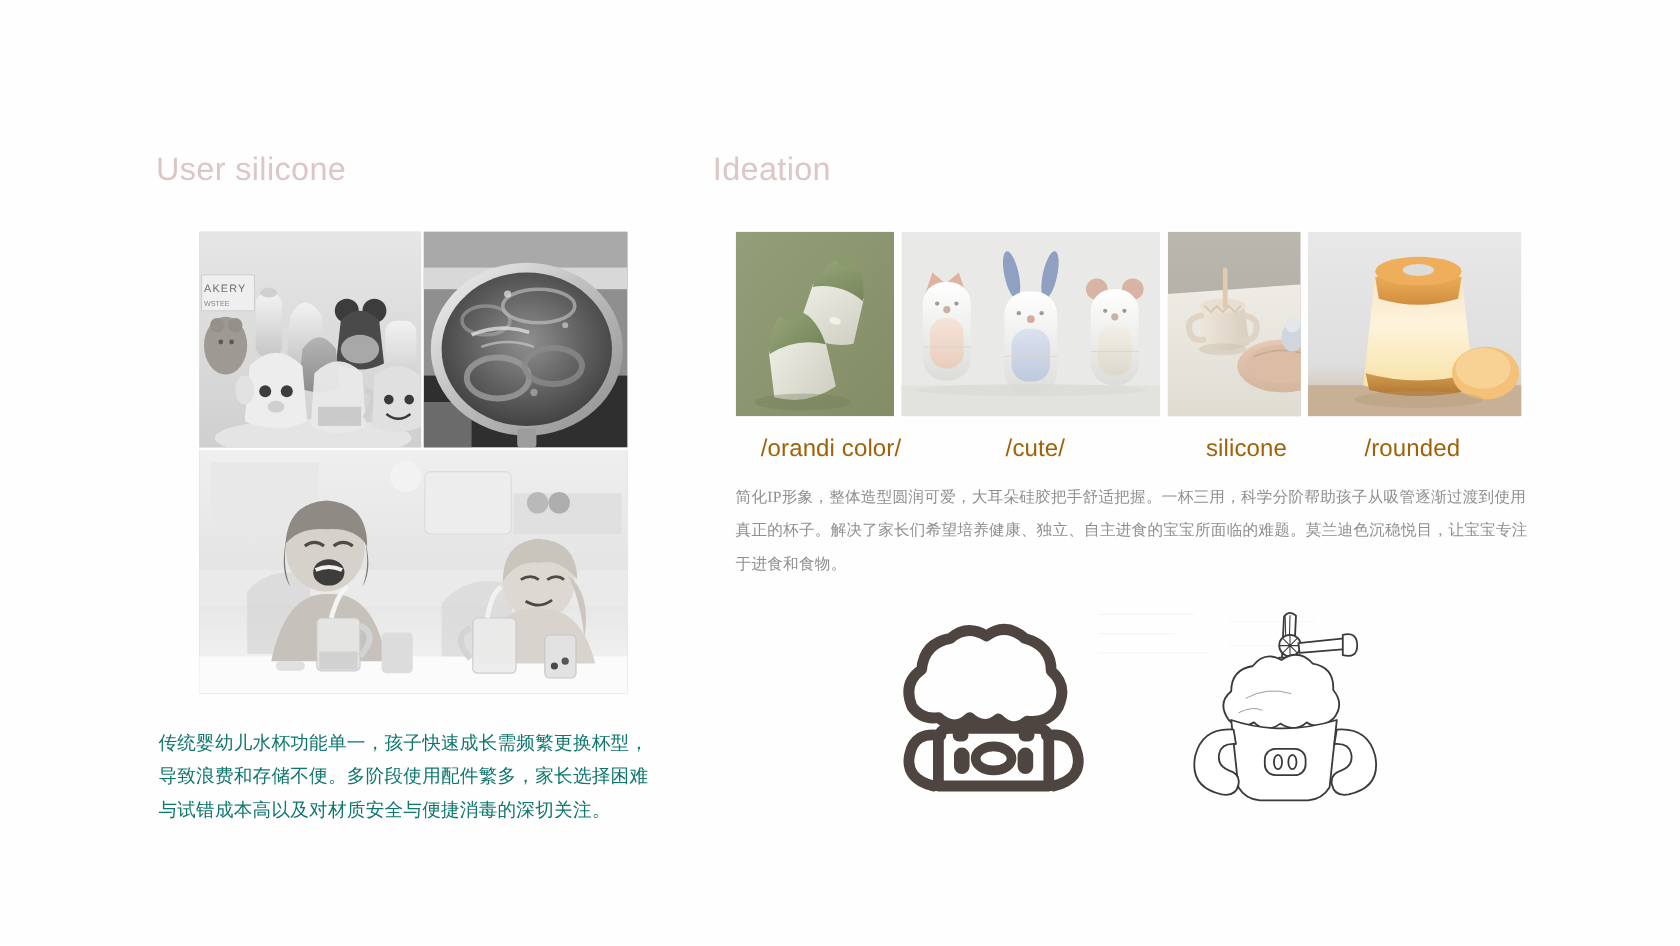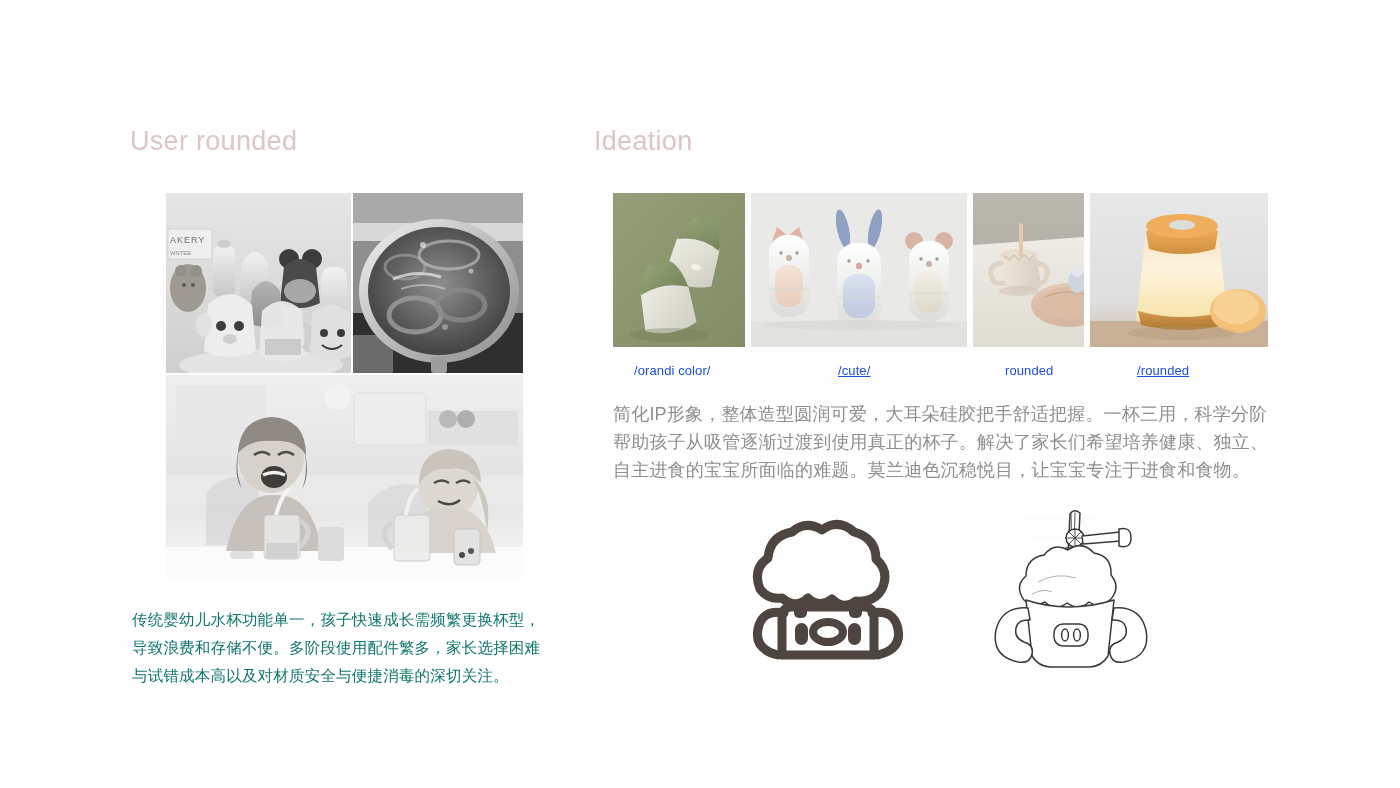--- a/index.html
+++ b/index.html
@@ -93,39 +93,40 @@
 
   .ref-labels {
     position: absolute;
     left: 613px;
     top: 363px;
     width: 670px;
     height: 20px;
   }
   .ref-label {
     position: absolute;
-    font-size: 13px;
-    color: #1d4ed8;
+    font-size: 20px;
+    color: #a16207;
     white-space: nowrap;
     letter-spacing: 0.1px;
   }
   #ref-label-0 { left: 21px; }
-  #ref-label-1 { left: 225px; text-decoration: underline; }
+  #ref-label-1 { left: 225px; }
   #ref-label-2 { left: 392px; }
-  #ref-label-3 { left: 524px; text-decoration: underline; }
+  #ref-label-3 { left: 524px; }
 
   .right-caption {
     position: absolute;
     left: 613px;
     top: 400px;
     width: 668px;
-    font-size: 18px;
+    font-size: 13px;
     line-height: 28px;
     color: #8f8f8f;
     letter-spacing: 0.2px;
+    font-family: Liberation Serif, serif;
   }
 
   
   .sketch {
     position: absolute;
   }
   #sketch-cloud-character { left: 742px; top: 503px; width: 172px; height: 172px; }
   #sketch-cup-concept     { left: 982px; top: 496px; width: 178px; height: 178px; }
   .sketch svg { display: block; width: 100%; height: 100%; }
 
@@ -141,21 +142,21 @@
     color: #555;
     overflow: hidden;
     pointer-events: none;
   }
 </style>
 </head>
 <body>
 
 <div class="page">
 
-  <div class="section-title" id="title-user-portrait">User rounded</div>
+  <div class="section-title" id="title-user-portrait">User silicone</div>
 
   <div class="left-col">
     <div class="collage">
       <div class="collage-top">
 
         <div class="ph ph-cups">
           <svg viewBox="0 0 185 180" preserveAspectRatio="xMidYMid slice">
             <defs>
               <linearGradient id="gCupsBg" x1="0" y1="0" x2="0" y2="1">
                 <stop offset="0%" stop-color="#e6e6e6"></stop>
@@ -496,21 +497,21 @@
         <ellipse cx="148" cy="118" rx="28" ry="22" fill="#f3c177"></ellipse>
         <ellipse cx="146" cy="114" rx="23" ry="17" fill="#f8d295"></ellipse>
         <ellipse cx="92" cy="140" rx="54" ry="7" fill="#b79a78" opacity="0.4"></ellipse>
       </svg>
     </div>
   </div>
 
   <div class="ref-labels">
     <div class="ref-label" id="ref-label-0">/orandi color/</div>
     <div class="ref-label" id="ref-label-1">/cute/</div>
-    <div class="ref-label" id="ref-label-2">rounded</div>
+    <div class="ref-label" id="ref-label-2">silicone</div>
     <div class="ref-label" id="ref-label-3">/rounded</div>
   </div>
 
   <div class="right-caption">简化IP形象，整体造型圆润可爱，大耳朵硅胶把手舒适把握。一杯三用，科学分阶帮助孩子从吸管逐渐过渡到使用真正的杯子。解决了家长们希望培养健康、独立、自主进食的宝宝所面临的难题。莫兰迪色沉稳悦目，让宝宝专注于进食和食物。</div>
 
   <div class="sketch" id="sketch-cloud-character">
     <svg viewBox="0 0 172 172">
       <g fill="none" stroke="#4e4440" stroke-width="9" stroke-linecap="round" stroke-linejoin="round">
 
         <path d="M18 86

